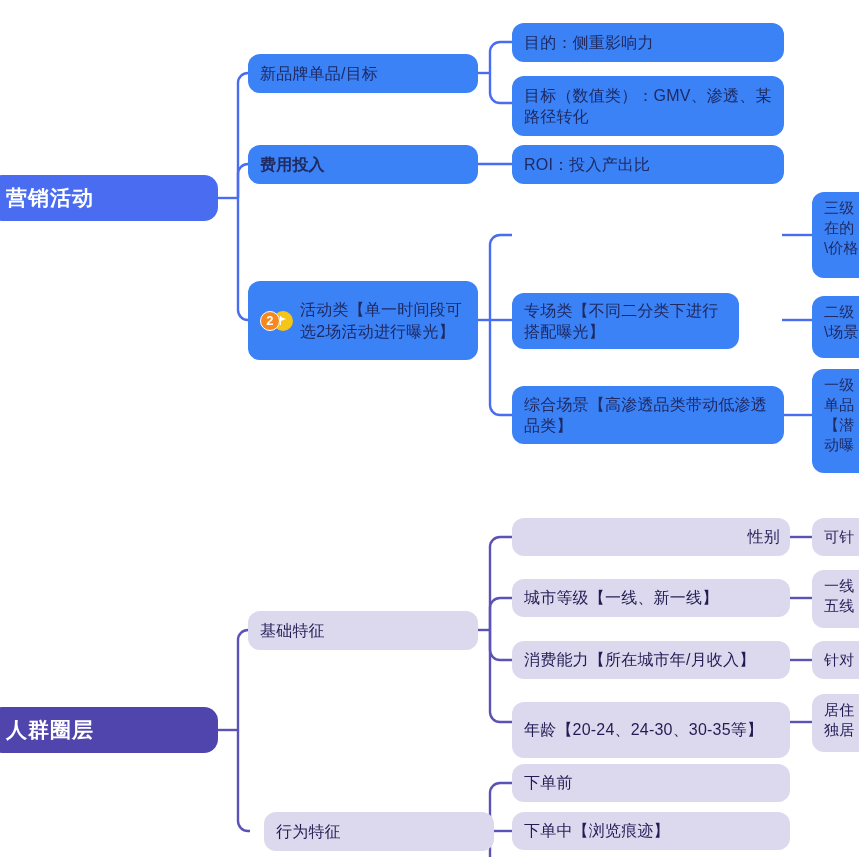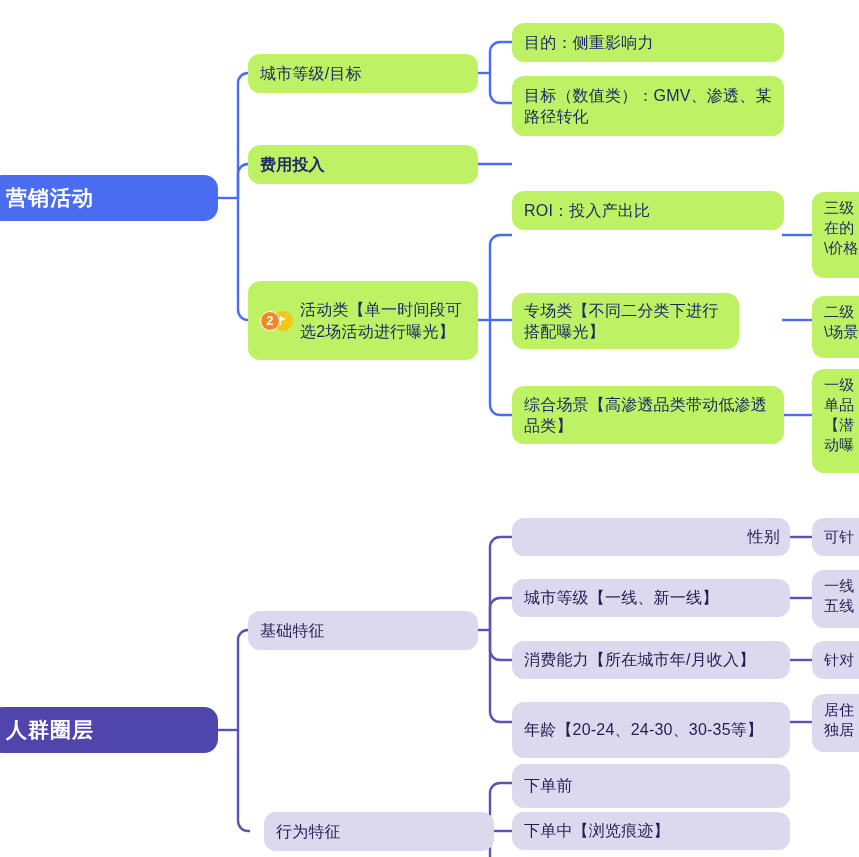--- a/index.html
+++ b/index.html
@@ -42,21 +42,21 @@
     font-weight: bold;
     font-size: 21px;
     padding-left: 18px;
     letter-spacing: 1px;
   }
   .node.root.blue { background: #4a6cf0; }
   .node.root.purple { background: #4f45ac; }
 
   
   .node.branch {
-    background: #bef264;
+    background: #3b82f6;
     color: #1f2a63;
     font-size: 16px;
   }
   .node.branch.purpleTone {
     background: #dcd9ee;
     color: #231c54;
   }
   .node .txt {
     display: block;
     width: 100%;
@@ -164,36 +164,36 @@
     <path d="M790,598 H812" stroke="#5b52b5" stroke-width="2.4" fill="none"></path>
     <path d="M790,660 H812" stroke="#5b52b5" stroke-width="2.4" fill="none"></path>
     <path d="M790,722 H812" stroke="#5b52b5" stroke-width="2.4" fill="none"></path>
   </svg>
 
   <div class="node root blue" style="left:-12px; top:175px; width:230px; height:46px;">
     <span class="txt">营销活动</span>
   </div>
 
   <div class="node branch" style="left:248px; top:54px; width:230px; height:39px;">
-    <span class="txt">城市等级/目标</span>
+    <span class="txt">新品牌单品/目标</span>
   </div>
 
   <div class="node branch" style="left:512px; top:23px; width:272px; height:39px;">
     <span class="txt">目的：侧重影响力</span>
   </div>
 
   <div class="node branch" style="left:512px; top:76px; width:272px; height:60px;">
     <span class="txt">目标（数值类）：GMV、渗透、某路径转化</span>
   </div>
 
   <div class="node branch" style="left:248px; top:145px; width:230px; height:39px;font-weight:bold;">
     <span class="txt">费用投入</span>
   </div>
 
-  <div class="node branch" style="left:512px; top:145px; width:272px; height:39px;margin-top:46px;">
+  <div class="node branch" style="left:512px; top:145px; width:272px; height:39px;">
     <span class="txt">ROI：投入产出比</span>
   </div>
 
   <div class="node branch" style="left:248px; top:281px; width:230px; height:79px;">
     <span class="badge">
       <span class="c2">
           <span class="flag"></span>
         </span>
       <span class="c1">2</span>
     </span>
@@ -262,21 +262,21 @@
   </div>
   <div class="node branch purpleTone" style="left:812px; top:694px; width:130px; height:58px; font-size:15px; align-items:flex-start; padding-top:6px;">
     <span class="txt">居住
 独居</span>
   </div>
 
   <div class="node branch purpleTone" style="left:248px; top:812px; width:230px; height:39px;margin-left:16px;">
     <span class="txt">行为特征</span>
   </div>
 
-  <div class="node branch purpleTone" style="left:512px; top:764px; width:278px; height:44px;">
+  <div class="node branch purpleTone" style="left:512px; top:764px; width:278px; height:38px;">
     <span class="txt">下单前</span>
   </div>
 
   <div class="node branch purpleTone" style="left:512px; top:812px; width:278px; height:38px;">
     <span class="txt">下单中【浏览痕迹】</span>
   </div>
 
 </div>
 
 </body></html>

